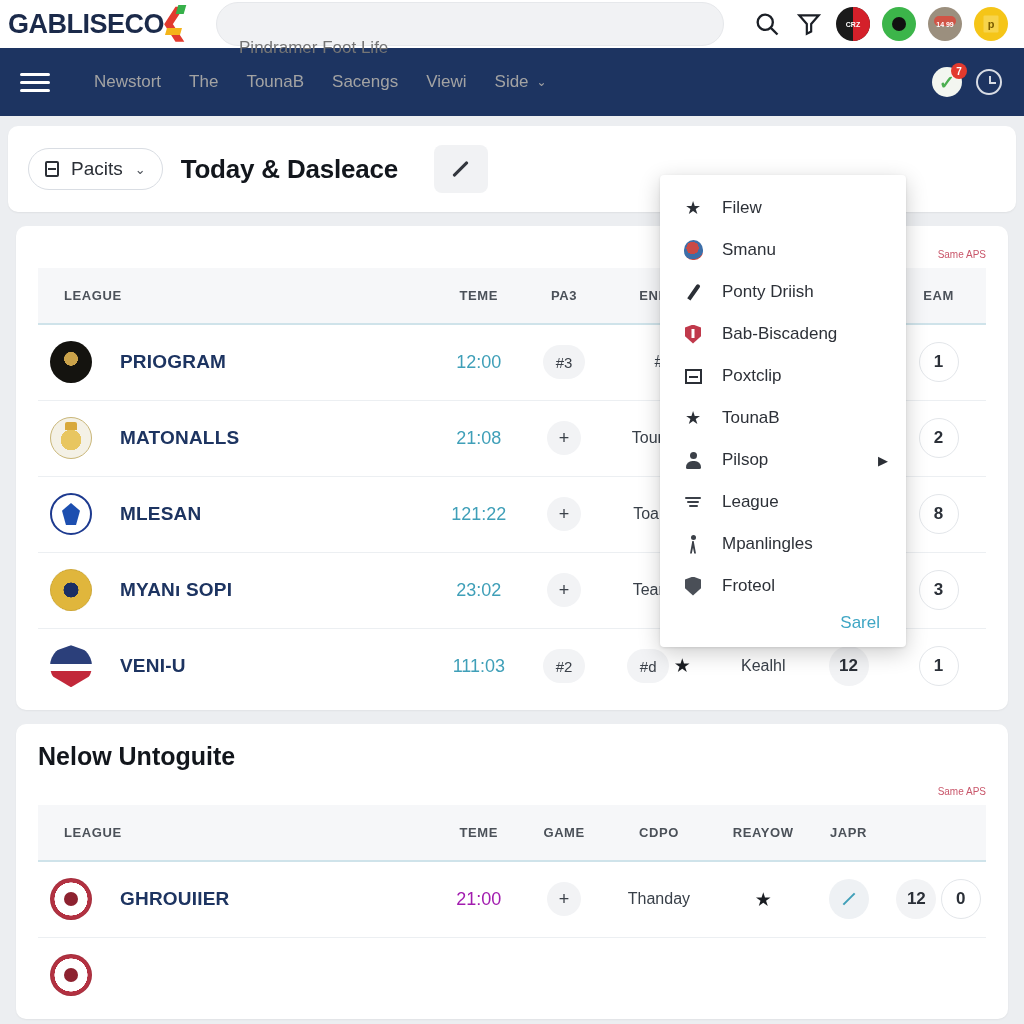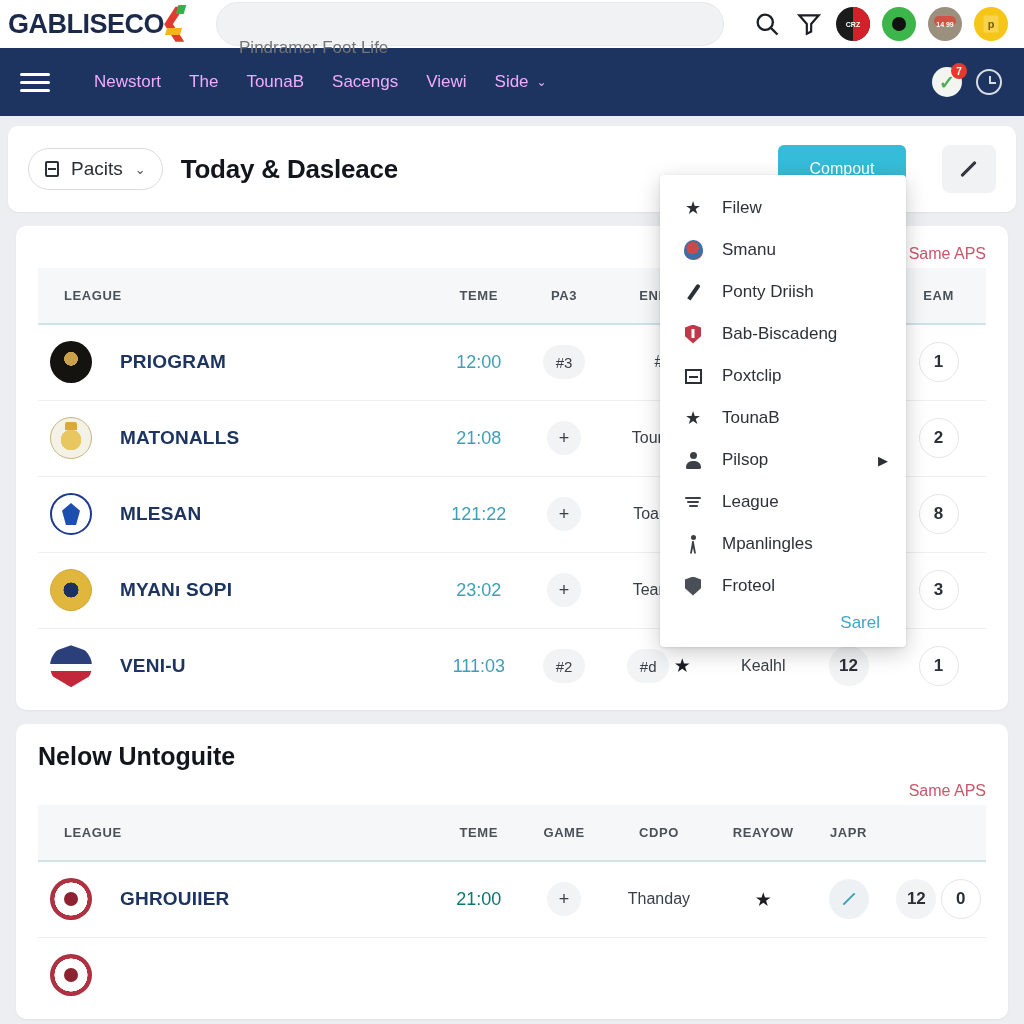--- a/index.html
+++ b/index.html
@@ -59,21 +59,21 @@
   .av4 .lbl { position:absolute; inset:0; display:flex; align-items:center; justify-content:center; color:#7a5c00; font-size:11px; font-weight:700; z-index:2; }
 
   
   .navbar {
     height: 68px; background: #1d3461;
     display: flex; align-items: center; gap: 0; padding: 0 22px 0 20px;
   }
   .burger { width: 34px; height: 34px; display:flex; flex-direction:column; justify-content:center; gap:5px; cursor:pointer; margin-right: 26px; }
   .burger span { display:block; height:3px; background:#fff; border-radius:2px; width: 30px; }
   .nav-item {
-    color: #f0abfc; font-size: 17px; padding: 0 14px; cursor: pointer;
+    color: #a3a3a3; font-size: 17px; padding: 0 14px; cursor: pointer;
     display: flex; align-items: center; gap: 8px; white-space: nowrap;
   }
   .nav-caret { font-size: 12px; }
   .nav-right { margin-left: auto; display: flex; align-items: center; gap: 14px; }
   .check-badge { position: relative; width: 30px; height: 30px; border-radius: 50%; background: #f3f6f0; display:flex; align-items:center; justify-content:center; }
   .check-badge .ck { color: #4caf50; font-size: 19px; font-weight: 700; line-height: 1; }
   .check-badge .cnt {
     position: absolute; top: -4px; right: -5px; background: #e23a2e; color: #fff;
     min-width: 16px; height: 16px; border-radius: 8px; font-size: 10px;
     display: flex; align-items: center; justify-content: center; padding: 0 3px; font-weight: 700;
@@ -112,21 +112,21 @@
   }
   .pencil-glyph { display:block; width:22px; height:22px; position: relative; }
   .pencil-glyph::before {
     content:""; position:absolute; left:9px; top:1px; width:3px; height:20px;
     background:#32363d; transform: rotate(45deg); border-radius:1px;
   }
 
   
   .section { margin: 14px 8px 0 8px; background: #fff; border-radius: 10px; padding: 14px 22px 6px 22px; box-shadow: 0 1px 2px rgba(0,0,0,.05); }
   .sec-top { height: 28px; display: flex; align-items: center; justify-content: flex-end; }
-  .link-red { color: #c9566a; font-size: 16px; cursor: pointer; }
+  .link-red { color: #c9566a; font-size: 10px; cursor: pointer; }
   .sec-title { font-size: 25px; font-weight: 700; color: #12161c; padding: 14px 0 6px 0; }
 
   table.grid { width: 100%; border-collapse: collapse; table-layout: fixed; }
   table.grid thead th {
     background: #f6f7f9; font-size: 13px; font-weight: 700; letter-spacing: .6px;
     color: #4b5159; text-transform: uppercase; height: 56px; text-align: center;
     border-bottom: 2px solid #cfe3ea;
   }
   table.grid thead th.col-league { text-align: left; padding-left: 26px; }
   table.grid tbody td { height: 76px; border-bottom: 1px solid #eceff2; text-align: center; font-size: 16px; color: #394049; }
@@ -276,21 +276,20 @@
 
   <div class="page-wrap">
 
     <div class="header-card">
       <div class="pill-select">
         <span class="bk"></span>
         <span class="pill-label">Pacits</span>
         <span class="pill-caret">⌄</span>
       </div>
       <div class="page-title">Today &amp; Dasleace</div>
-      <button class="btn-primary">Compout</button>
       <button class="btn-edit">
         <span class="pencil-glyph"></span>
       </button>
     </div>
 
     <div class="section">
       <div class="sec-top">
         <span class="link-red">Same APS</span>
       </div>
       <table class="grid">
@@ -419,21 +418,21 @@
           </tr>
         </thead>
         <tbody>
           <tr>
             <td>
                 <div class="team-cell">
                   <span class="crest c-rangers"></span>
                   <span class="team-name">GHROUIӀER</span>
                 </div>
               </td>
-            <td><span class="time-val" style="color:#0f766e">21:00</span></td>
+            <td><span class="time-val" style="color:#a21caf">21:00</span></td>
             <td><span class="chip chip-plus">+</span></td>
             <td><span>Thanday</span></td>
             <td><span class="star">★</span></td>
             <td><span class="btn-mini-edit">
                   <span class="mp"></span>
                 </span></td>
             <td>
               <span class="circ">12</span>
               <span class="circ circ-out">0</span>
             </td>

